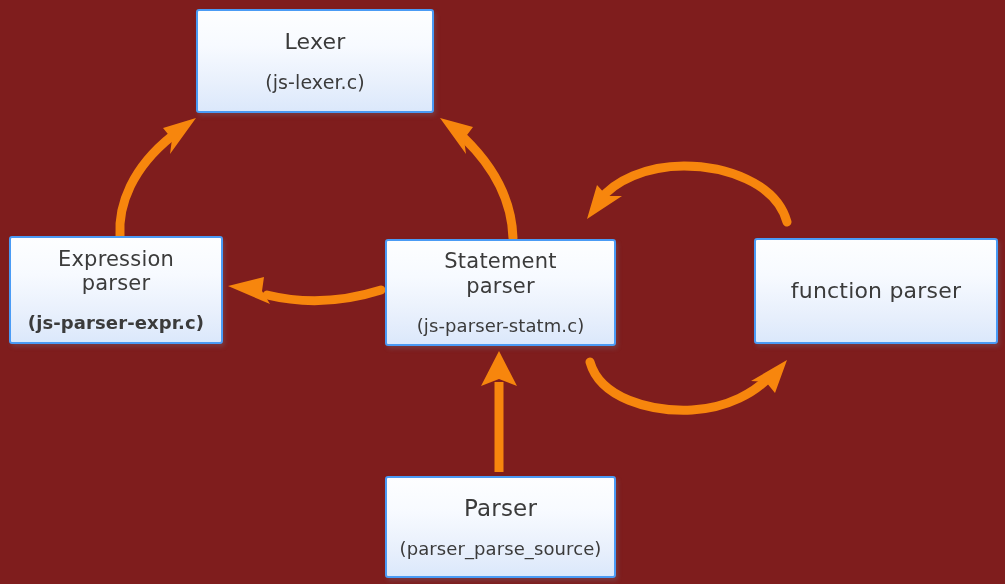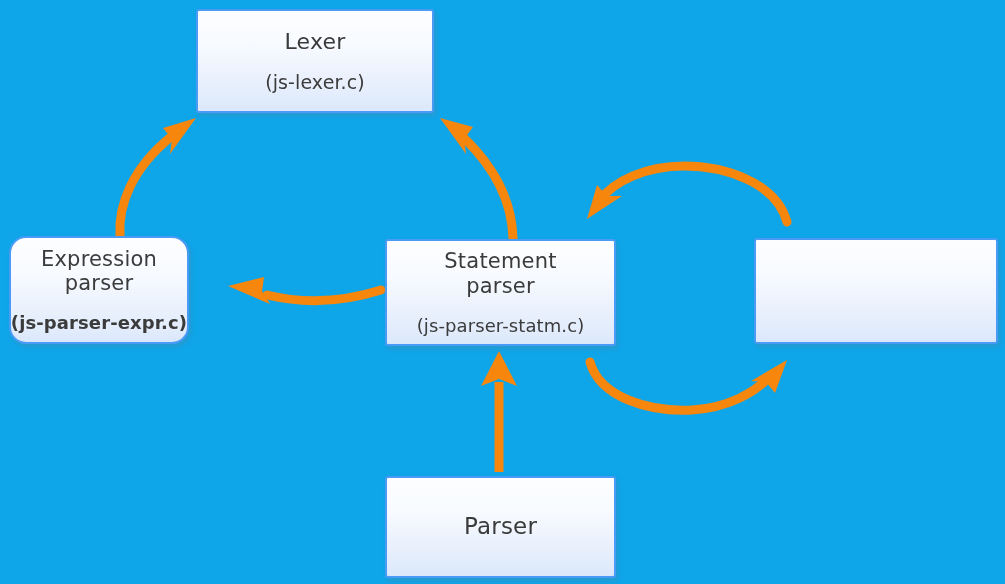--- a/index.html
+++ b/index.html
@@ -7,21 +7,21 @@
     padding: 0;
     background: #ffffff;
   }
   body {
     font-family: "DejaVu Sans", sans-serif;
   }
   #canvas {
     position: relative;
     width: 1005px;
     height: 584px;
-    background: #0ea5e9;
+    background: #7f1d1d;
     overflow: hidden;
   }
   .arrow-layer {
     position: absolute;
     left: 0;
     top: 0;
     width: 1005px;
     height: 584px;
     pointer-events: none;
   }
@@ -46,21 +46,21 @@
     white-space: nowrap;
   }
   .node .sub {
     font-size: 19px;
     letter-spacing: 0.1px;
     white-space: nowrap;
     margin-top: 16px;
   }
   
   #node-lexer      { left: 196px; top: 9px;   width: 238px; height: 104px; }
-  #node-expression { left: 9px;   top: 236px; width: 180px; height: 108px; border-radius: 17px; }
+  #node-expression { left: 9px;   top: 236px; width: 214px; height: 108px; }
   #node-statement  { left: 385px; top: 239px; width: 231px; height: 107px; }
   #node-function   { left: 754px; top: 238px; width: 244px; height: 106px; }
   #node-parser     { left: 385px; top: 476px; width: 231px; height: 102px; }
 
   #node-expression .title { font-size: 21px; }
   #node-expression .sub   { font-size: 18px; font-weight: bold; }
   #node-statement .title  { font-size: 21px; }
   #node-statement .sub    { font-size: 18px; text-align: right; }
   #node-function .title   { font-size: 22px; }
   #node-function .sub     { font-size: 18px; }
@@ -116,19 +116,21 @@
     <div class="sub">(js-parser-expr.c)</div>
   </div>
 
   <div class="node" id="node-statement">
     <div class="title">Statement</div>
     <div class="title">parser</div>
     <div class="sub">(js-parser-statm.c)</div>
   </div>
 
   <div class="node" id="node-function">
+    <div class="title">function parser</div>
   </div>
 
   <div class="node" id="node-parser">
     <div class="title">Parser</div>
+    <div class="sub">(parser_parse_source)</div>
   </div>
 
 </div>
 
 </body></html>

